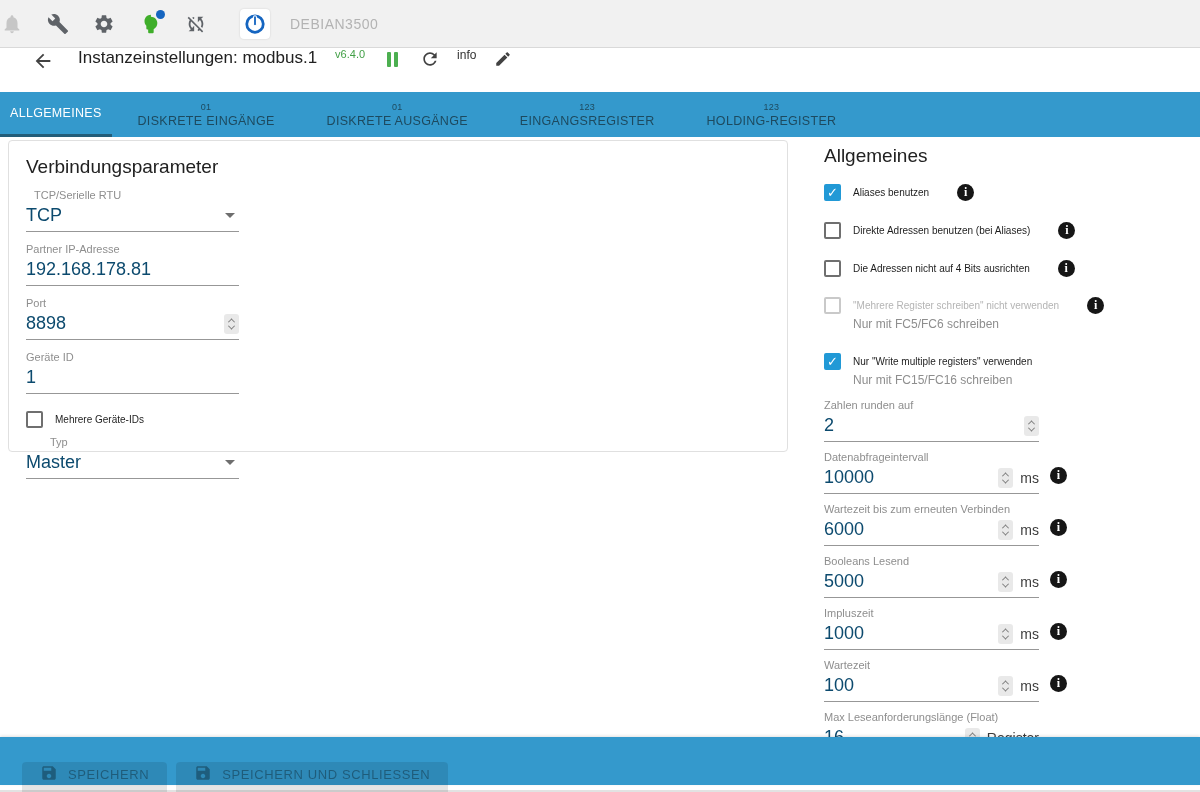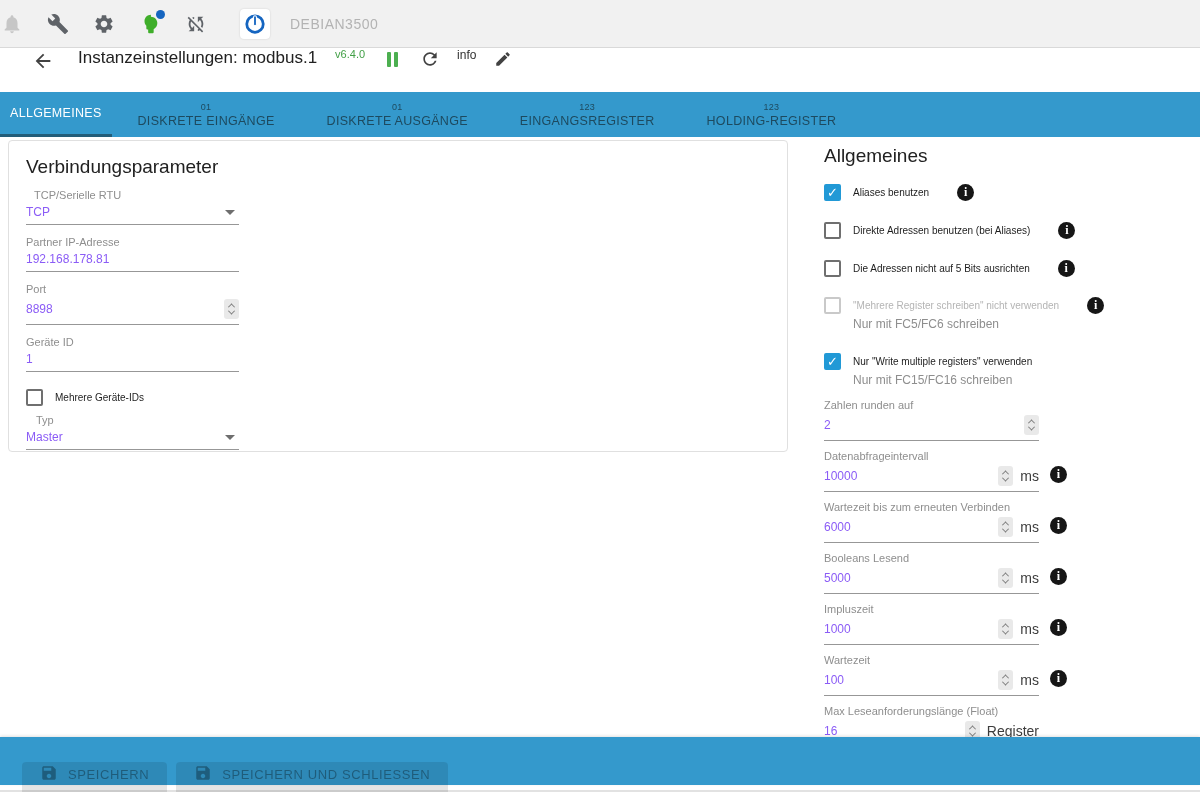--- a/index.html
+++ b/index.html
@@ -55,21 +55,21 @@
   .content { position:absolute; left:0; top:137px; width:1200px; height:514px; background:#ffffff;padding-left:48px; }
 
   .card-left {
     position:absolute; left:8px; top:3px; width:780px; height:312px;
     background:#fff; border:1px solid #e0e0e0; border-radius:4px; padding:15px 17px;
   }
   .panel-heading { font-size:19px; color:#212121; }
 
   .f-label { font-size:11px; color:#8e8e8e; margin-top:11px; }
   .f-row { width:213px; display:flex; align-items:center; border-bottom:1px solid #979797; padding:4px 0 5px 0; }
-  .f-value { flex:1; font-size:12px; color:#8b5cf6; }
+  .f-value { flex:1; font-size:18px; color:#0c4a6e; }
   .caret-down { width:0; height:0; border-left:5px solid transparent; border-right:5px solid transparent; border-top:5px solid #6e6e6e; margin-right:4px; }
   .spin {
     width:15px; height:20px; background:#e9e9e9; border-radius:3px;
     display:flex; flex-direction:column; align-items:center; justify-content:center; gap:2px; cursor:pointer;
   }
   .spin i { display:block; width:5px; height:5px; border-left:1.5px solid #7a7a7a; border-top:1.5px solid #7a7a7a; }
   .spin .up { transform:rotate(45deg) translate(1px,1px); }
   .spin .dn { transform:rotate(225deg) translate(1px,1px); }
   .suffix { font-size:14px; color:#3c3c3c; margin-left:7px; }
 
@@ -226,21 +226,21 @@
     <div class="f-label">Geräte ID</div>
     <div class="f-row">
       <span class="f-value">1</span>
     </div>
 
     <div class="cb-row">
       <span class="cb"></span>
       <span class="cb-label">Mehrere Geräte-IDs</span>
     </div>
 
-    <div class="f-label" style="margin-left:10px; margin-top:8px;">Typ</div>
+    <div class="f-label" style="margin-left:24px; margin-top:8px;">Typ</div>
     <div class="f-row">
       <span class="f-value">Master</span>
       <span class="caret-down"></span>
     </div>
   </div>
 
   <div class="right-panel">
     <div class="panel-heading">Allgemeines</div>
 
     <div class="cb-row">
@@ -250,21 +250,21 @@
     </div>
 
     <div class="cb-row" style="margin-top:21px;">
       <span class="cb"></span>
       <span class="cb-label">Direkte Adressen benutzen (bei Aliases)</span>
       <span class="info-dot"></span>
     </div>
 
     <div class="cb-row" style="margin-top:21px;">
       <span class="cb"></span>
-      <span class="cb-label">Die Adressen nicht auf 5 Bits ausrichten</span>
+      <span class="cb-label">Die Adressen nicht auf 4 Bits ausrichten</span>
       <span class="info-dot"></span>
     </div>
 
     <div style="margin-top:20px;">
       <div class="cb-row disabled" style="margin-top:0;">
         <span class="cb disabled"></span>
         <span class="cb-label">"Mehrere Register schreiben" nicht verwenden</span>
         <span class="info-dot"></span>
       </div>
       <div class="cb-sub">Nur mit FC5/FC6 schreiben</div>

